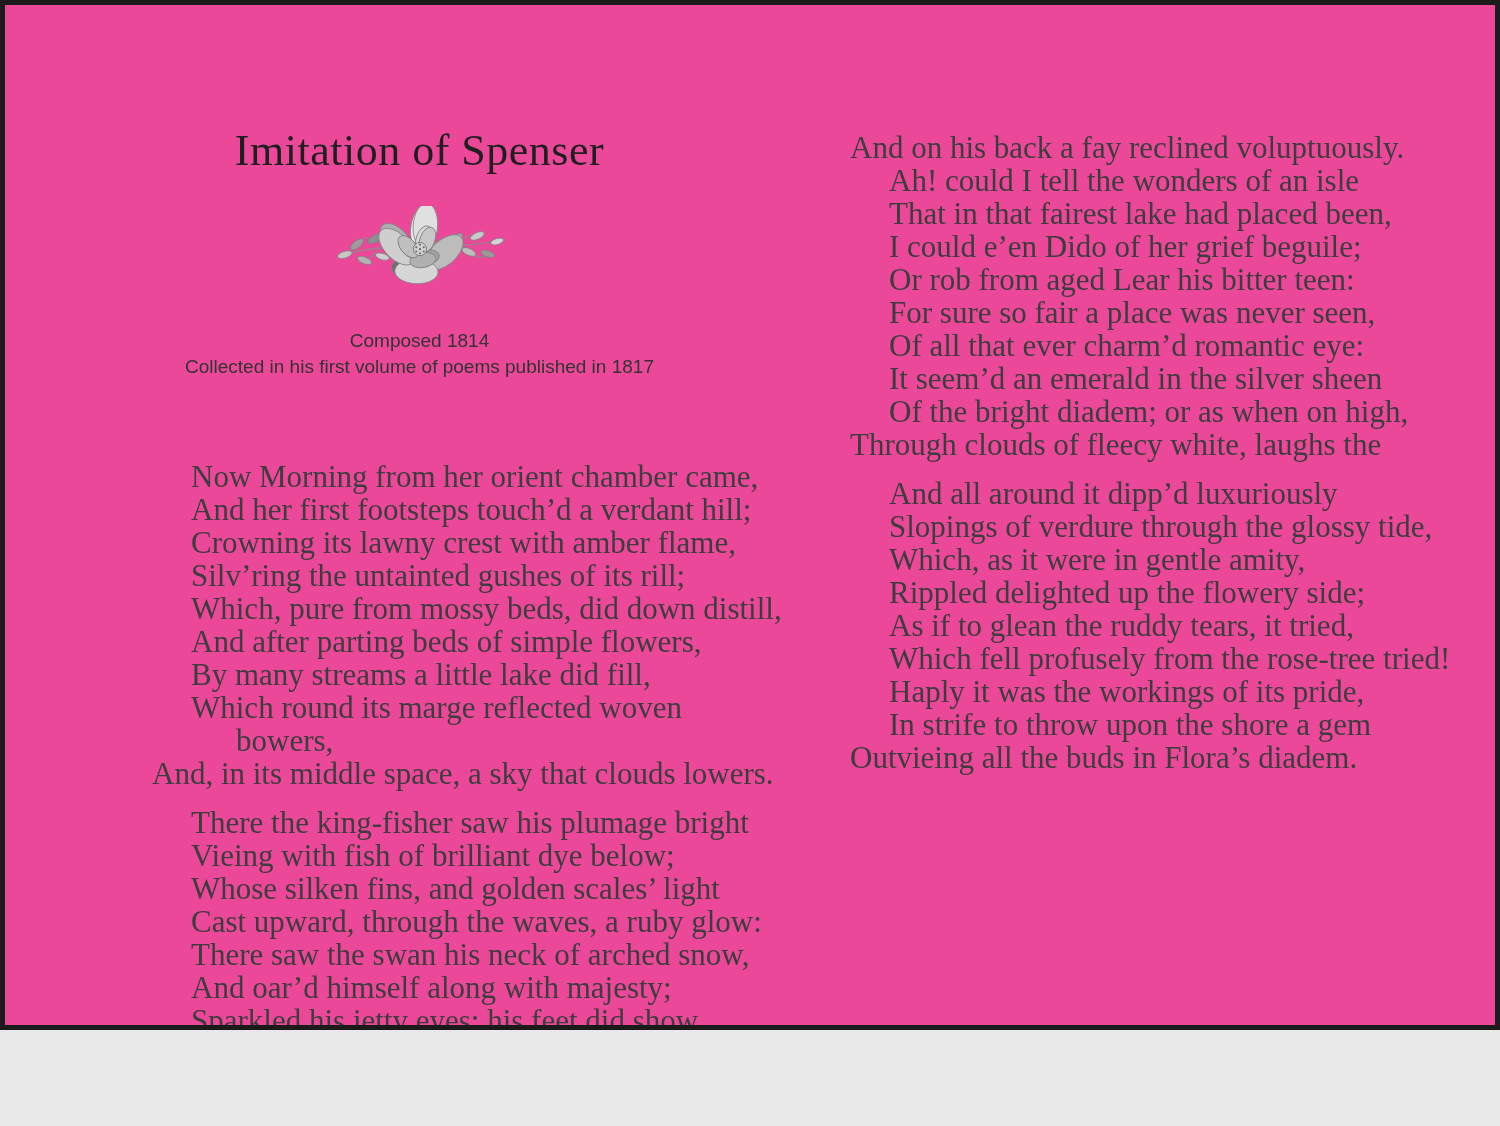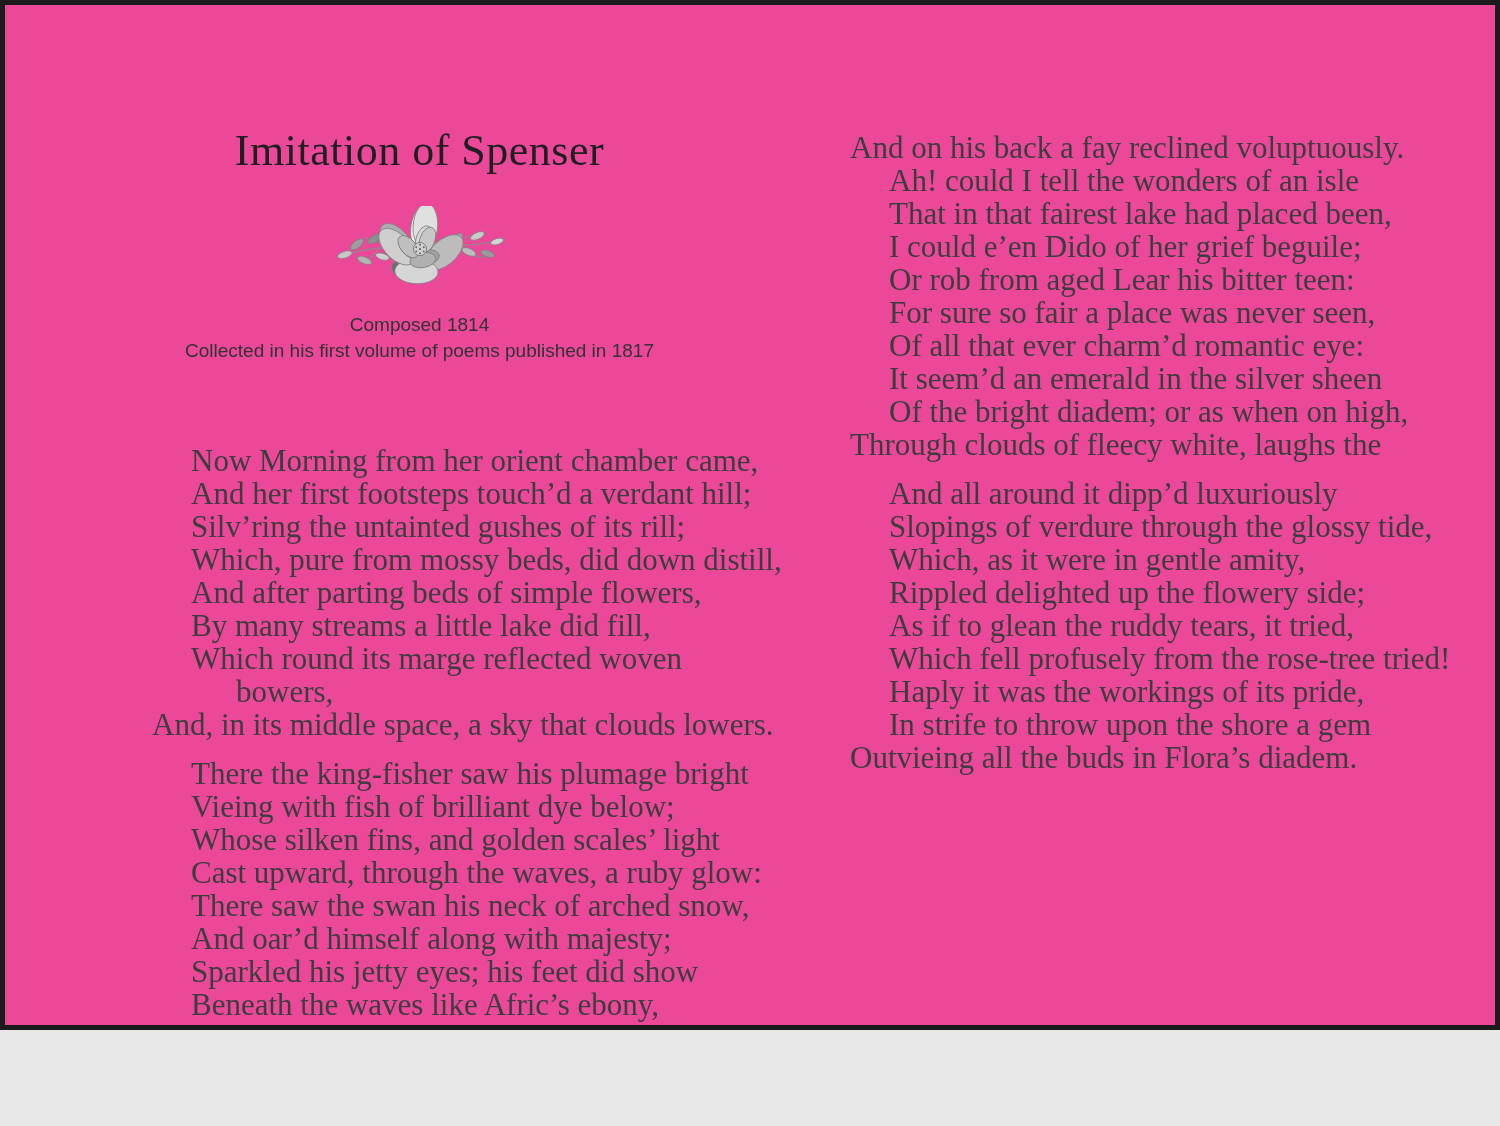--- a/index.html
+++ b/index.html
@@ -24,21 +24,21 @@
     font-size: 44px;
     font-weight: 400;
     color: #1f1f1f;
     letter-spacing: 0.5px;
     line-height: 52px;
   }
   .ornament-wrap { text-align: center; margin-top: 10px; }
   .ornament-wrap svg { display: inline-block; }
 
   .notes {
-    margin-top: 14px;
+    margin-top: 30px;
     text-align: center;
     font-family: "Liberation Sans", sans-serif;
     font-size: 19px;
     line-height: 26px;
     color: #333333;
   }
 
   .poem { margin-top: 80px; font-size: 31px; line-height: 33px; }
   .right-col .poem { margin-top: 0; }
   .stanza + .stanza { margin-top: 16px; }
@@ -121,20 +121,21 @@
 
     <div class="notes">
       <div>Composed 1814</div>
       <div>Collected in his first volume of poems published in 1817</div>
     </div>
 
     <div class="poem">
       <div class="stanza">
         <div class="line in1">Now Morning from her orient chamber came,</div>
         <div class="line in1">And her first footsteps touch’d a verdant hill;</div>
+        <div class="line in1">Crowning its lawny crest with amber flame,</div>
         <div class="line in1">Silv’ring the untainted gushes of its rill;</div>
         <div class="line in1">Which, pure from mossy beds, did down distill,</div>
         <div class="line in1">And after parting beds of simple flowers,</div>
         <div class="line in1">By many streams a little lake did fill,</div>
         <div class="line in1">Which round its marge reflected woven</div>
         <div class="line in3">bowers,</div>
         <div class="line in0">And, in its middle space, a sky that clouds lowers.</div>
       </div>
       <div class="stanza">
         <div class="line in1">There the king-fisher saw his plumage bright</div>

